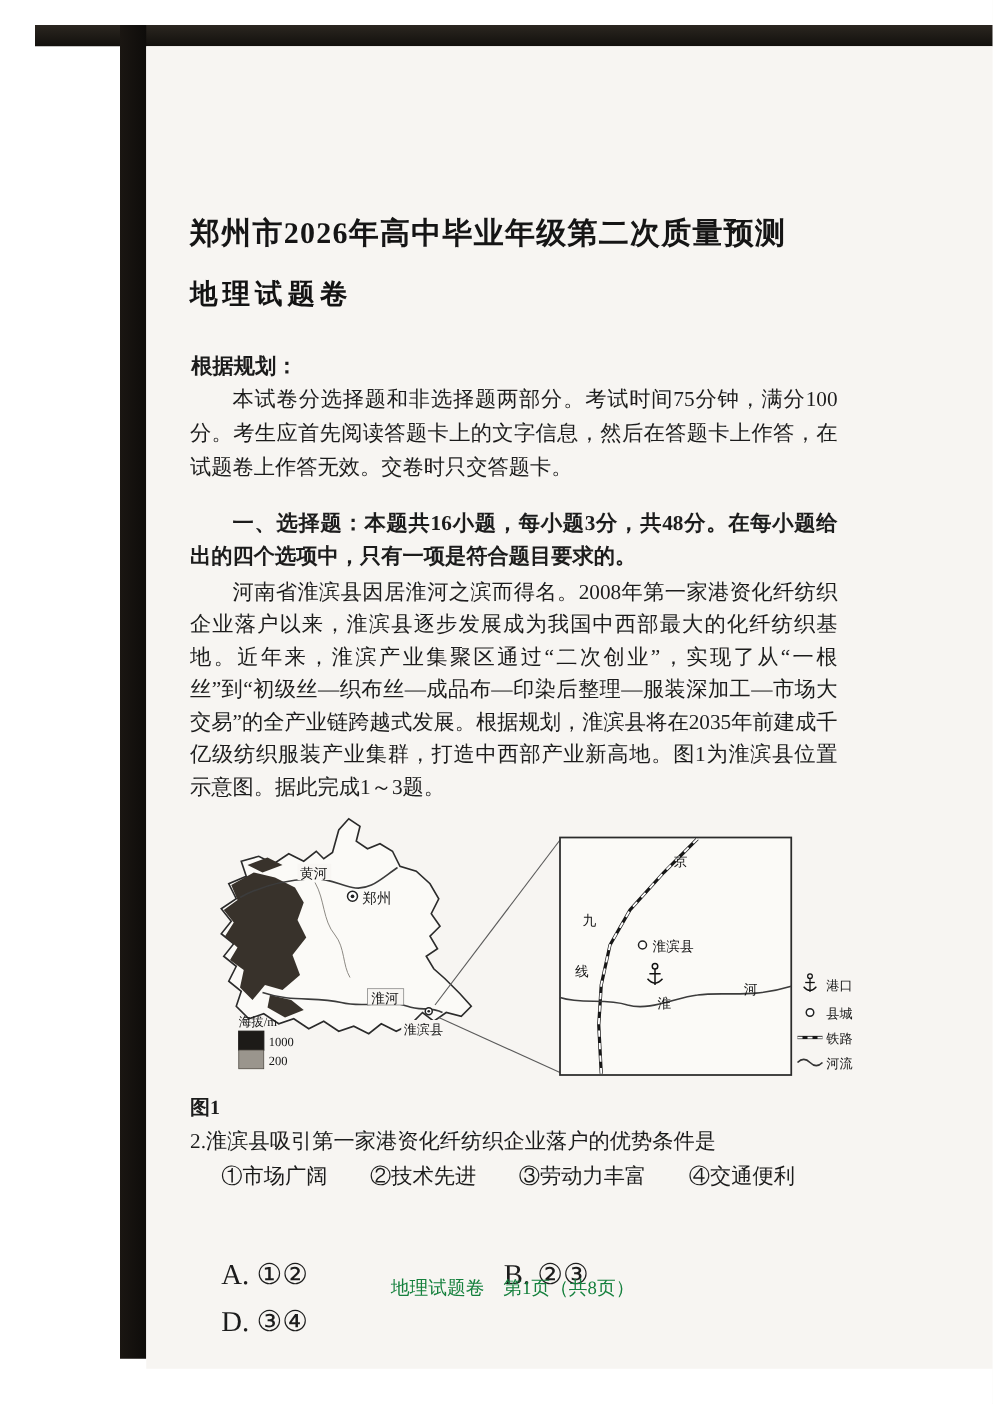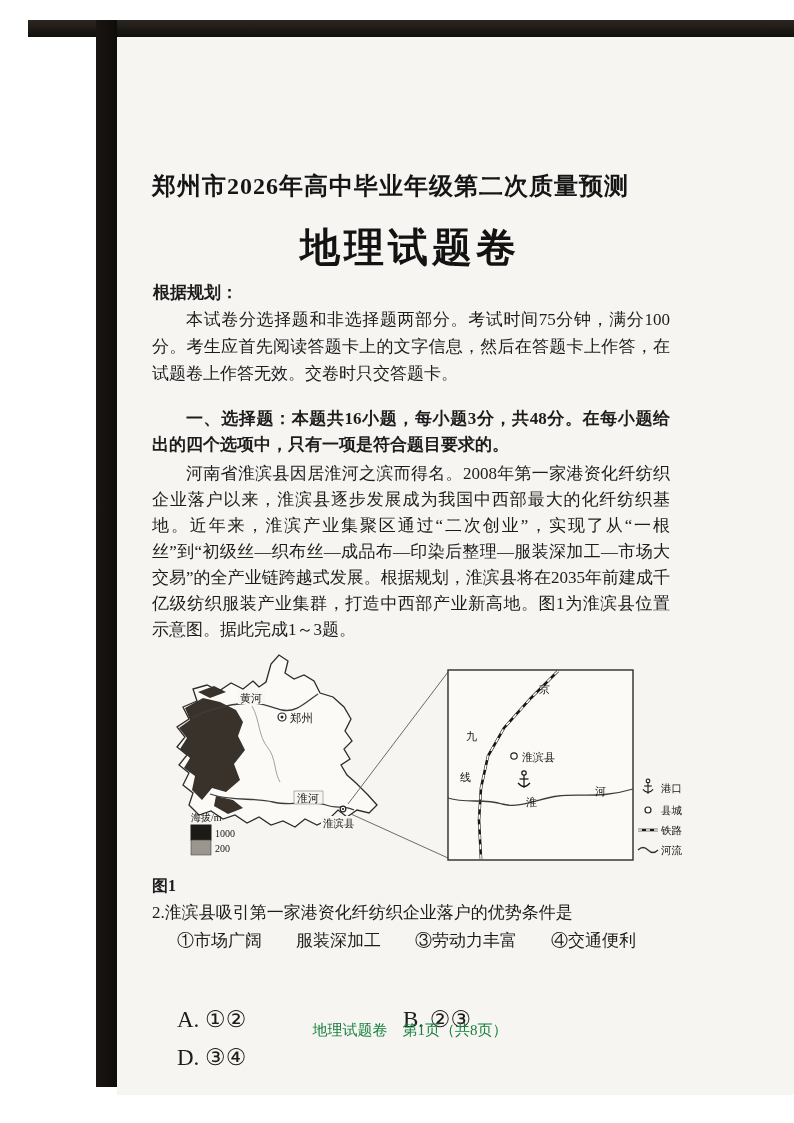--- a/index.html
+++ b/index.html
@@ -22,21 +22,21 @@
     position: absolute; left: 117px; top: 37px; width: 677px; height: 1058px;
     background: #f7f5f2;
   }
   .title {
     position: absolute; left: 152px; width: 516px; top: 170px;
     font-size: 24px; font-weight: bold; letter-spacing: 1px;
     color: #151515;
   }
   .subtitle {
     position: absolute; left: 152px; width: 516px; top: 220px;
-    text-align: center; font-size: 40px; font-weight: bold; letter-spacing: 4px;
+    font-size: 22px; font-weight: bold; letter-spacing: 4px;
     color: #131313;
   }
   .notice-label {
     position: absolute; left: 153px; top: 281px;
     font-size: 17px; font-weight: bold;
   }
   .notice-body {
     position: absolute; left: 152px; width: 518px; top: 306px;
     font-size: 17px; line-height: 27px; text-indent: 2em; text-align: justify;
   }
@@ -188,21 +188,21 @@
 
       <path d="M490,202 Q495,197 500,202 Q505,207 510,202" fill="none" stroke="#333" stroke-width="1.3"></path>
       <text class="mlabel" x="513" y="206" font-size="10.5">河流</text>
     </g>
   </svg>
 </div>
 
 <div class="fig-caption">图1</div>
 
 <p class="q-stem">2.淮滨县吸引第一家港资化纤纺织企业落户的优势条件是</p>
-<p class="q-options">①市场广阔　　服装深加工　　③劳动力丰富　　④交通便利</p>
+<p class="q-options">①市场广阔　　②技术先进　　③劳动力丰富　　④交通便利</p>
 
 <div class="choices">
   <span>A. ①②</span>
   <span>B. ②③</span>
   <span>D. ③④</span>
 </div>
 
 <div class="footer">地理试题卷　第1页（共8页）</div>
 
 </body></html>

